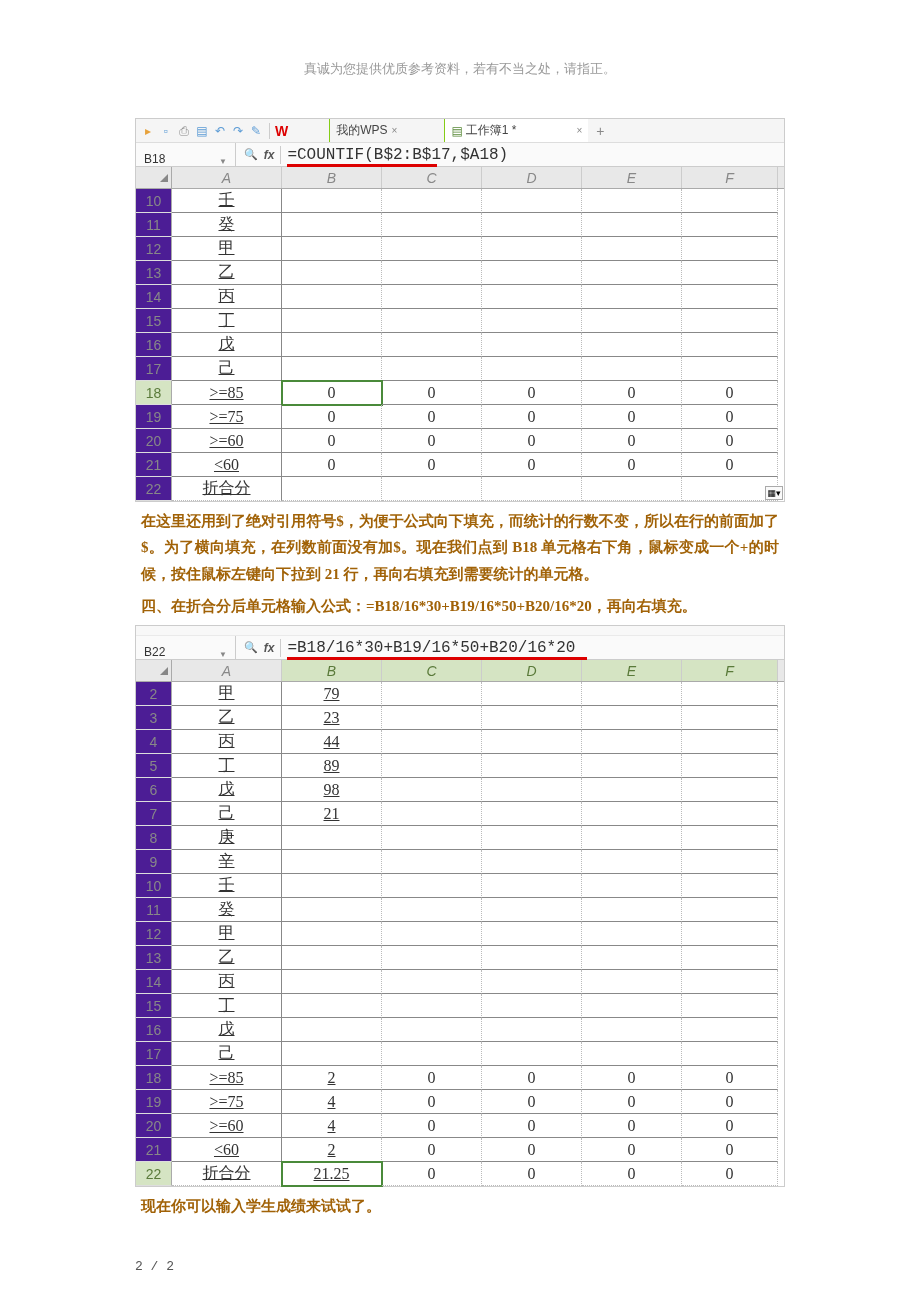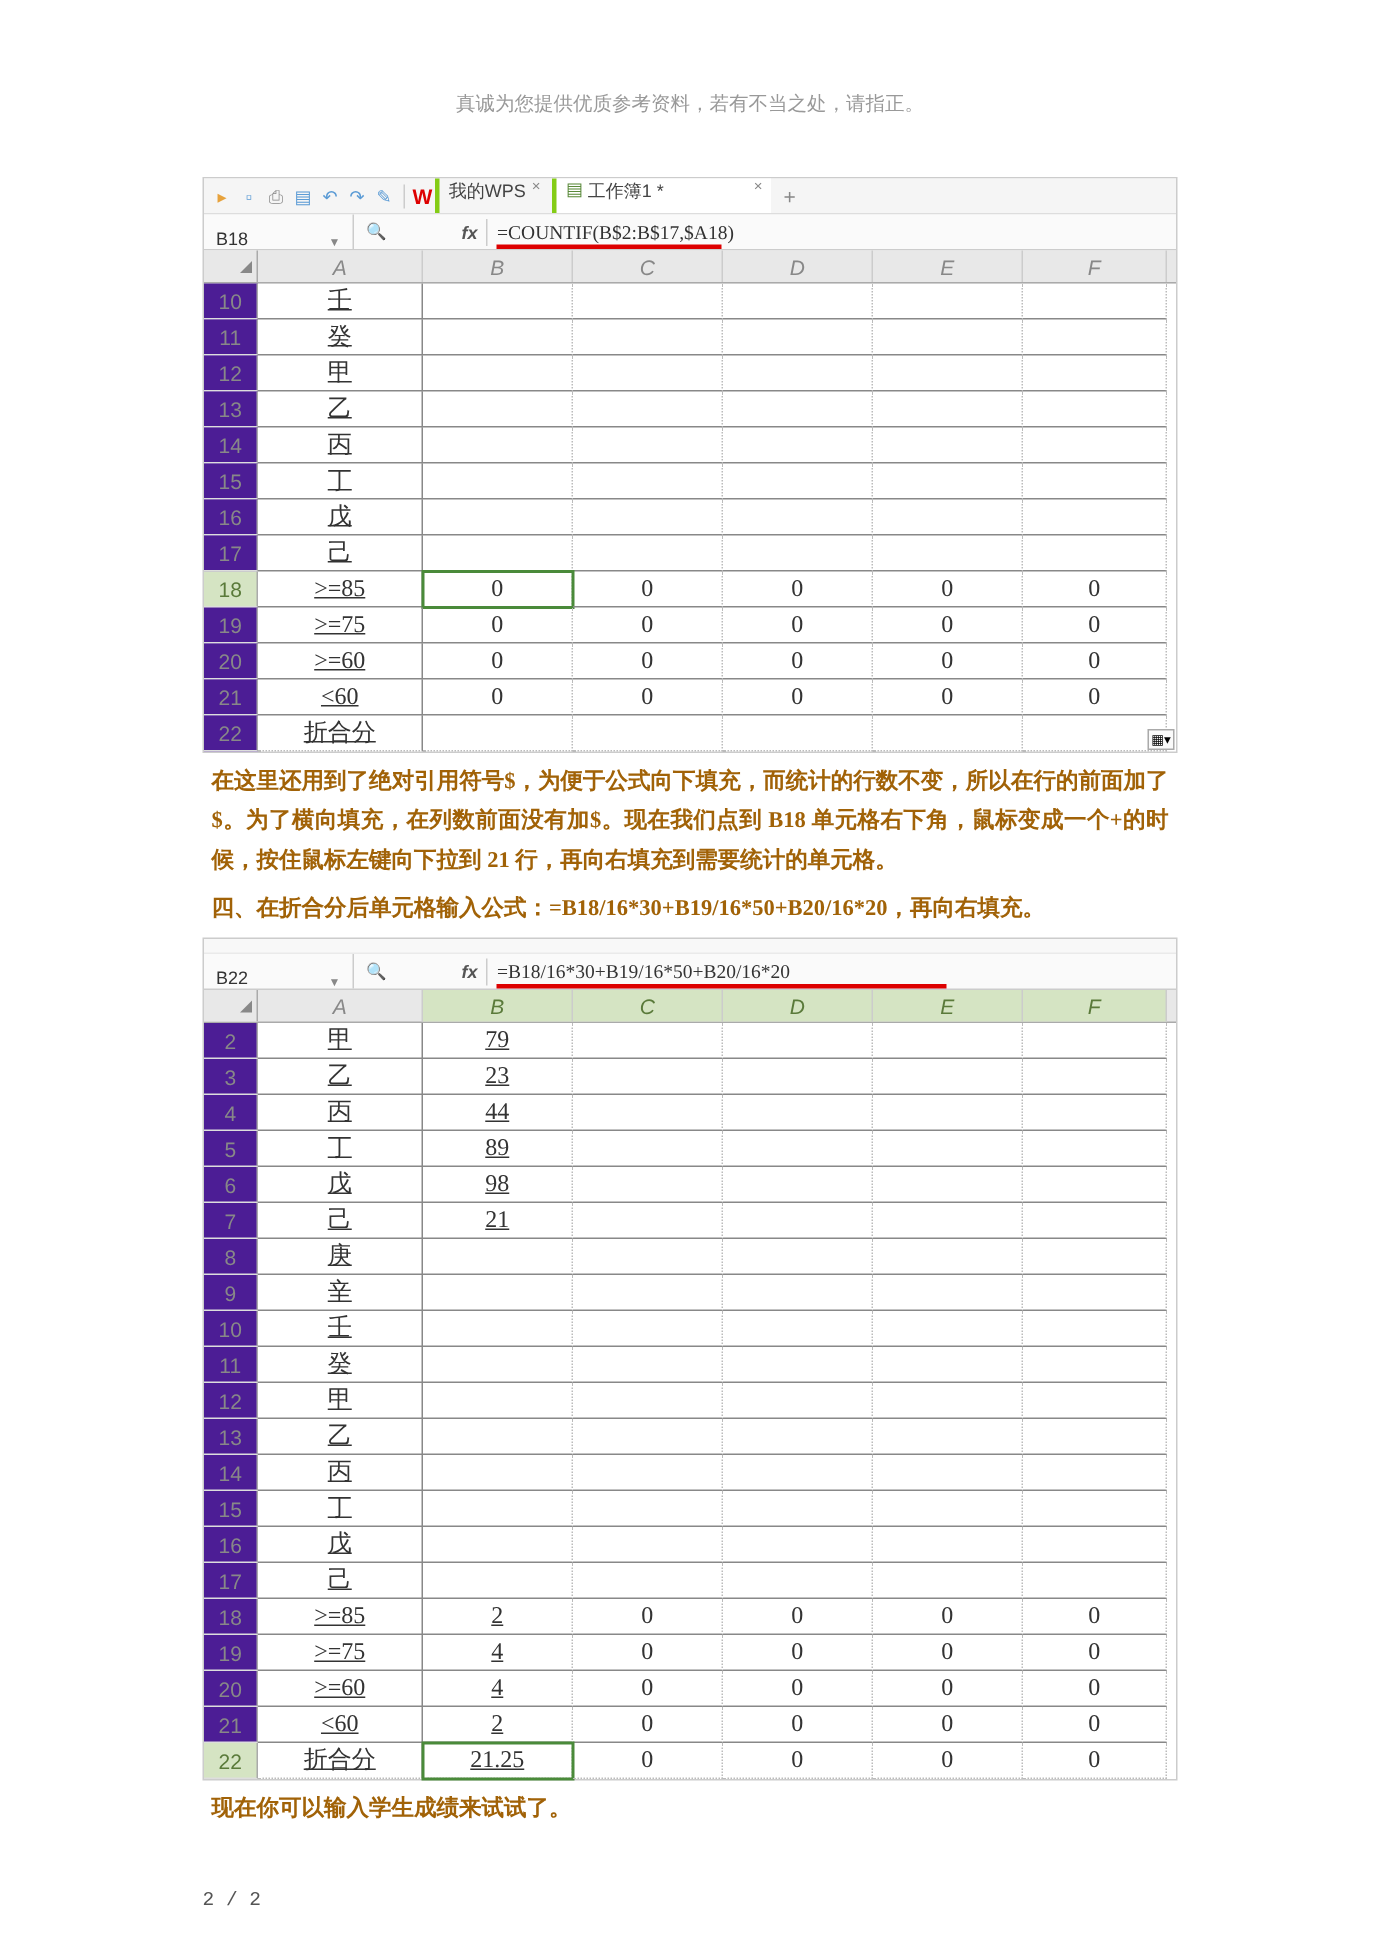--- a/index.html
+++ b/index.html
@@ -34,25 +34,26 @@
       padding-left: 4px;
       gap: 2px;
     }
     .tb-icon {
       width: 16px; height: 16px;
       display: inline-flex; align-items: center; justify-content: center;
       font-size: 12px;
     }
     .tb-wps { color: #d00; font-weight: bold; font-size: 14px; }
     .tb-tab {
-      display: flex; align-items: flex-start;
+      display: flex; align-items: center;
       padding: 0 6px; height: 100%;
-      border-left: 3px solid #84cc16;
+      border-left: 1px solid #84cc16;
       font-size: 12px;
       color: #444;
+      margin-left: 39px;
     }
     .tb-tab .close { margin-left: 4px; color: #888; font-size: 10px; }
     .tb-plus { margin-left: 6px; color: #888; font-size: 14px; }
     .formula-bar {
       display: flex;
       align-items: center;
       height: 24px;
       border-bottom: 1px solid #ccc;
       background: #fafafa;
     }
@@ -68,26 +69,26 @@
       color: #333;
     }
     .name-box .dd { color: #888; font-size: 8px; }
     .fx-area {
       display: flex; align-items: center;
       padding: 0 8px;
       gap: 6px;
       flex: 1;
       height: 100%;
     }
-    .fx-label { font-style: italic; font-weight: bold; color: #555; font-size: 12px; margin-left: 44px; }
+    .fx-label { font-style: italic; font-weight: bold; color: #555; font-size: 12px; }
     .fx-mag { color: #888; font-size: 11px; }
     .fx-separator { width: 1px; height: 18px; background: #ccc; }
     .formula-text {
-      font-family: Liberation Serif, serif;
-      font-size: 13px;
+      font-family: Liberation Mono, monospace;
+      font-size: 16px;
       color: #333;
       position: relative;
     }
     .red-underline-short {
       position: absolute;
       left: 0; bottom: -3px;
       width: 150px; height: 3px;
       background: #d00;
     }
     .red-underline-full {

